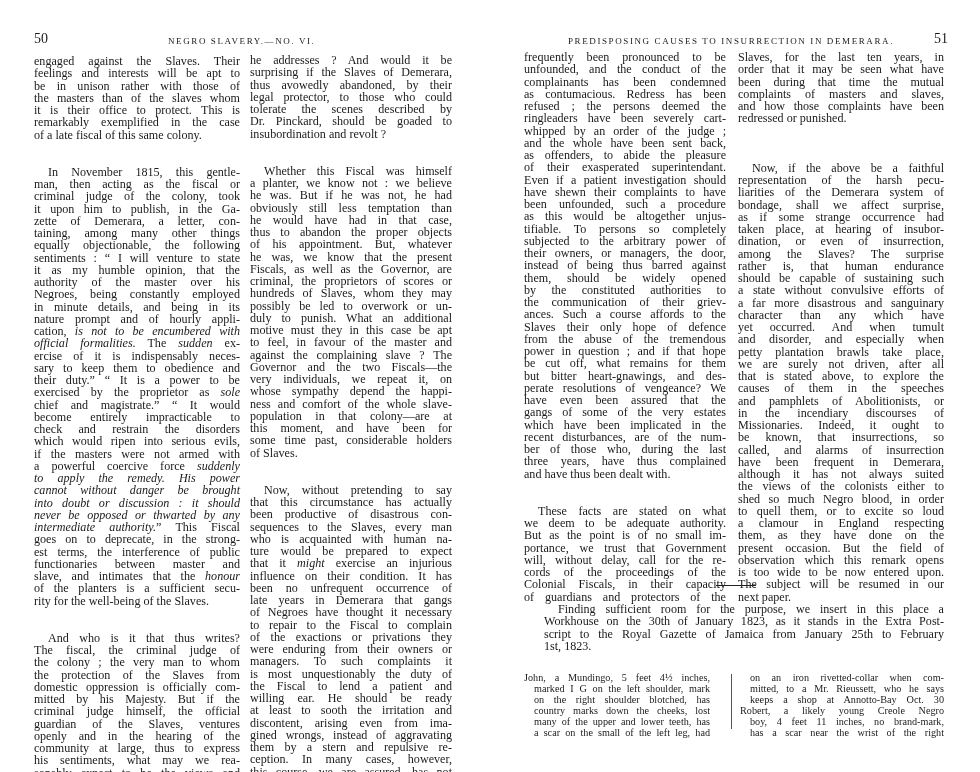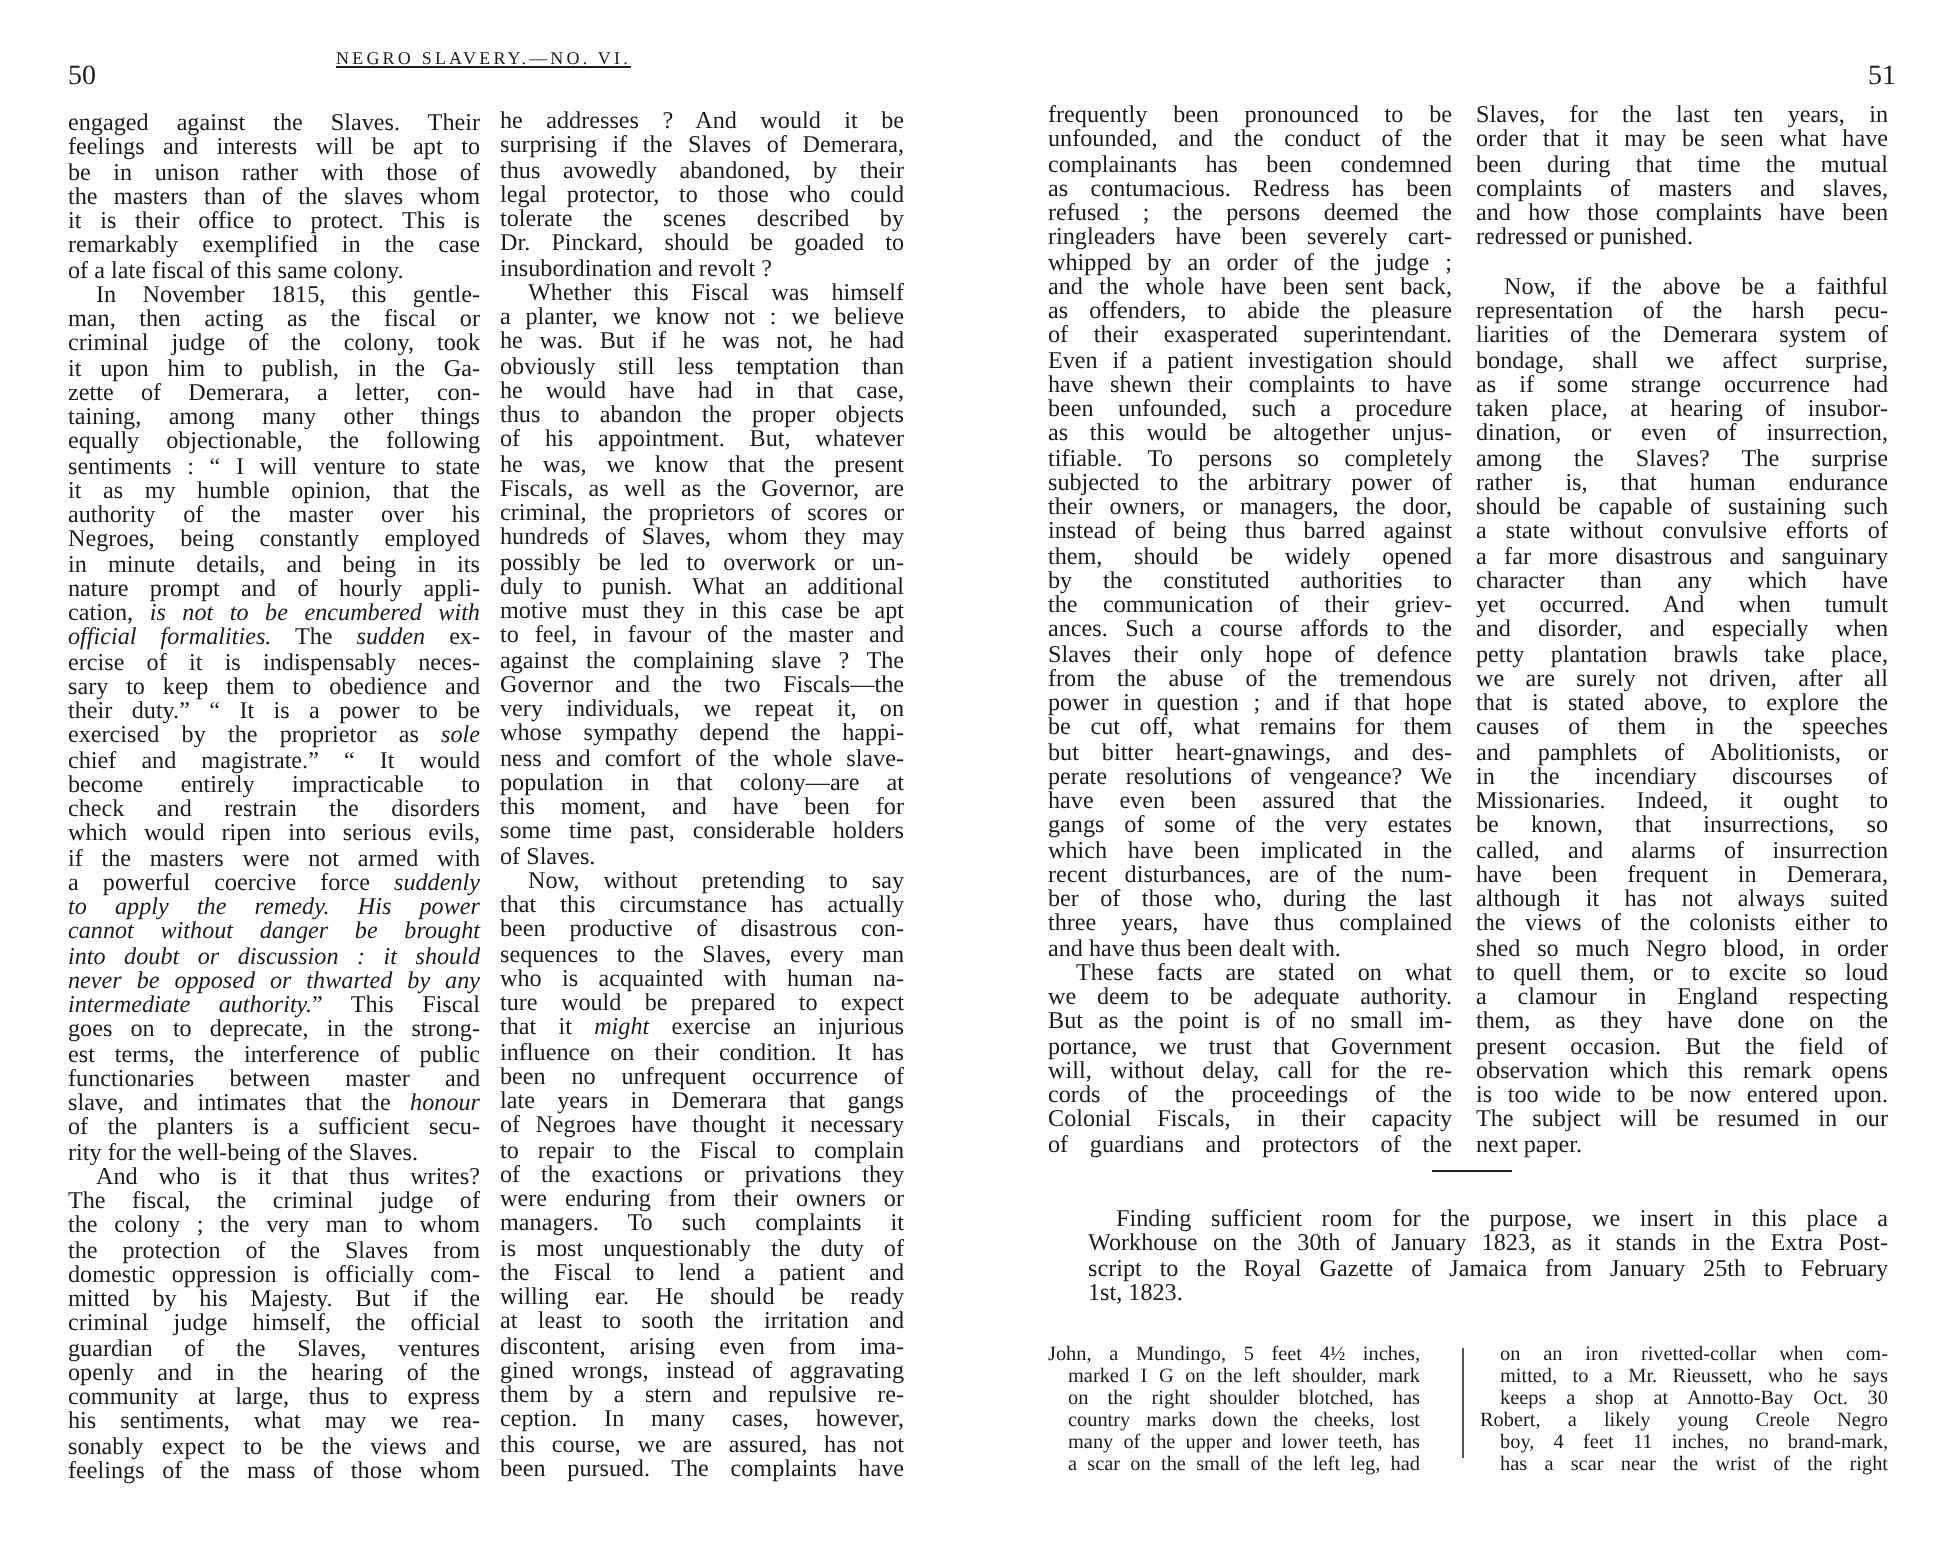--- a/index.html
+++ b/index.html
@@ -1,27 +1,27 @@
 <!DOCTYPE html>
 <html><head>
 <meta charset="utf-8">
 <style>
   html, body { margin: 0; padding: 0; background: #ffffff; }
   body { width: 980px; height: 772px; position: relative; overflow: hidden;
          font-family: "Liberation Serif", "DejaVu Serif", serif; color: #1a1a1a; }
   .page { position: absolute; top: 0; height: 682px; }
   .page-left { left: 0; width: 490px; }
   .page-right { left: 490px; width: 490px; }
-  .running-head { position: absolute; top: 24px; font-size: 9px; letter-spacing: 1.6px;
-                  text-transform: uppercase; white-space: nowrap; text-decoration: underline; }
+  .running-head { position: absolute; top: 36px; font-size: 9px; letter-spacing: 1.6px;
+                  text-transform: uppercase; white-space: nowrap; }
   .page-num { position: absolute; top: 31px; font-size: 14px; }
   .col { position: absolute; font-size: 12.1px; line-height: 12.25px; text-align: justify; }
   .col .line { display: block; white-space: nowrap; text-align-last: justify; height: 12.25px; }
   .col .line.last { text-align-last: left; }
-  .col .line.indent { padding-left: 14px; }
+  .col .line.indent { padding-left: 14px; margin-top: 25px; }
   .line i { font-style: italic; }
   .rule { position: absolute; height: 1px; background: #222; }
   .wide { position: absolute; font-size: 12.1px; line-height: 12.4px; }
   .wide .line { display: block; white-space: nowrap; text-align-last: justify; margin-left: 20px; }
   .wide .line.last { text-align-last: left; }
   .wide .line.indent { padding-left: 14px; }
   .small { position: absolute; font-size: 10.2px; line-height: 11px; }
   .small .line { display: block; white-space: nowrap; text-align-last: justify; }
   .small .line.hang { padding-left: 10px; }
   .vbar { position: absolute; width: 1px; background: #555; }
@@ -144,20 +144,21 @@
       <span class="line"><span>discontent, arising even from ima-</span></span>
       <span class="line"><span>gined wrongs, instead of aggravating</span></span>
       <span class="line"><span>them by a stern and repulsive re-</span></span>
       <span class="line"><span>ception.   In many cases, however,</span></span>
       <span class="line"><span>this course, we are assured, has not</span></span>
       <span class="line"><span>been pursued.  The complaints have</span></span>
     </div>
 </div>
 
 <div class="page page-right">
+  <div class="running-head" style="left:78px;">PREDISPOSING CAUSES TO INSURRECTION IN DEMERARA.</div>
   <div class="page-num" style="left:444px;">51</div>
   <div class="col" style="left:248px; top:51px; width:206px;">
       <span class="line"><span>Slaves, for the last ten years, in</span></span>
       <span class="line"><span>order that it may be seen what have</span></span>
       <span class="line"><span>been during that time the mutual</span></span>
       <span class="line"><span>complaints of masters and slaves,</span></span>
       <span class="line"><span>and how those complaints have been</span></span>
       <span class="line last"><span>redressed or punished.</span></span>
       <span class="line last">&nbsp;</span>
       <span class="line indent"><span>Now, if the above be a faithful</span></span>

